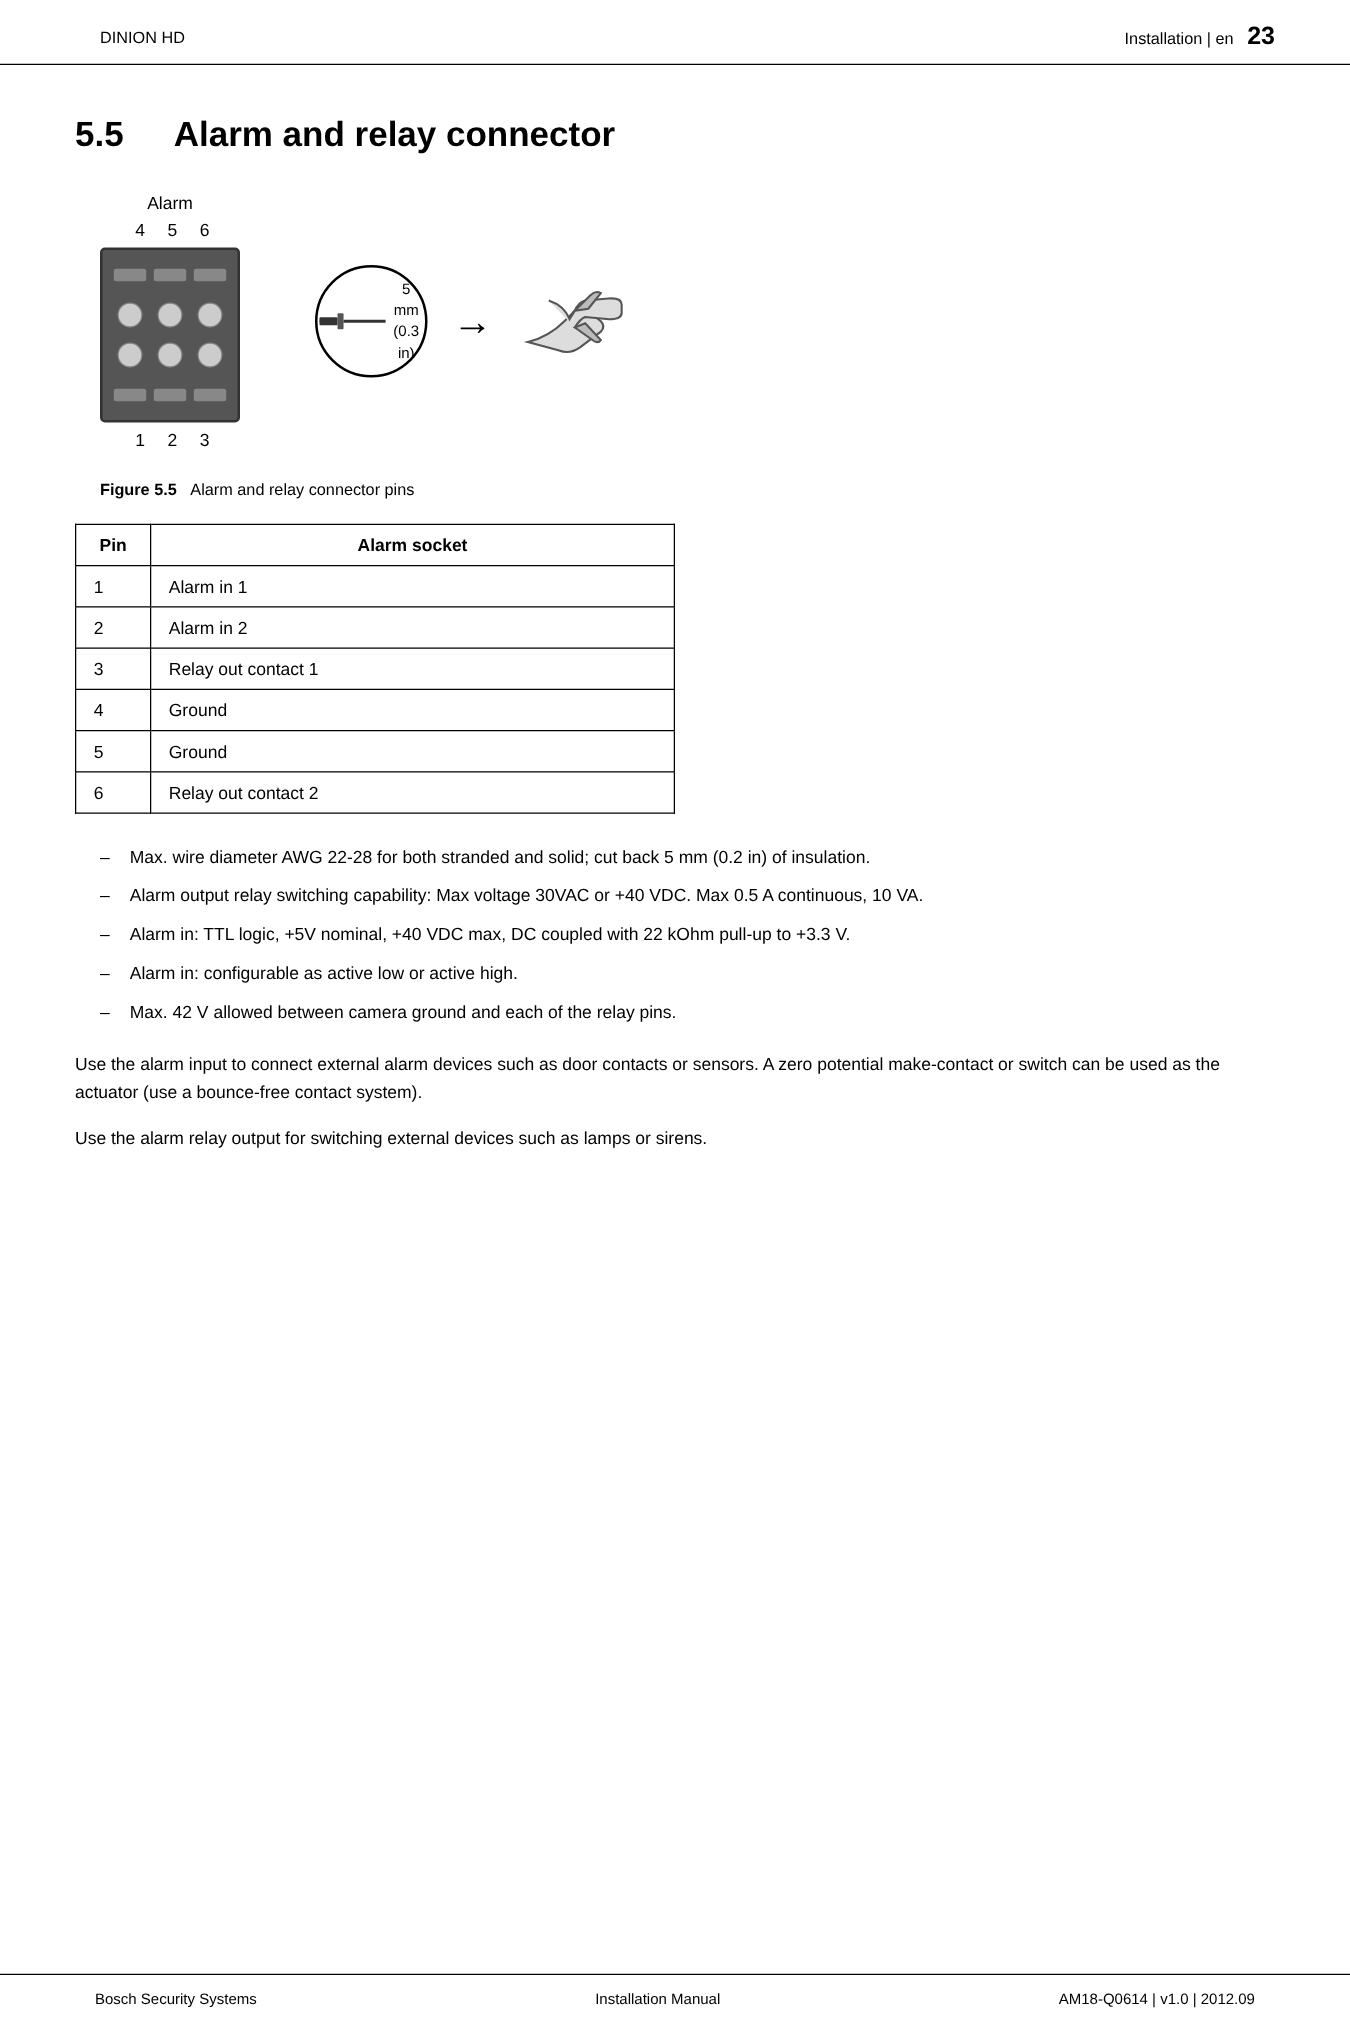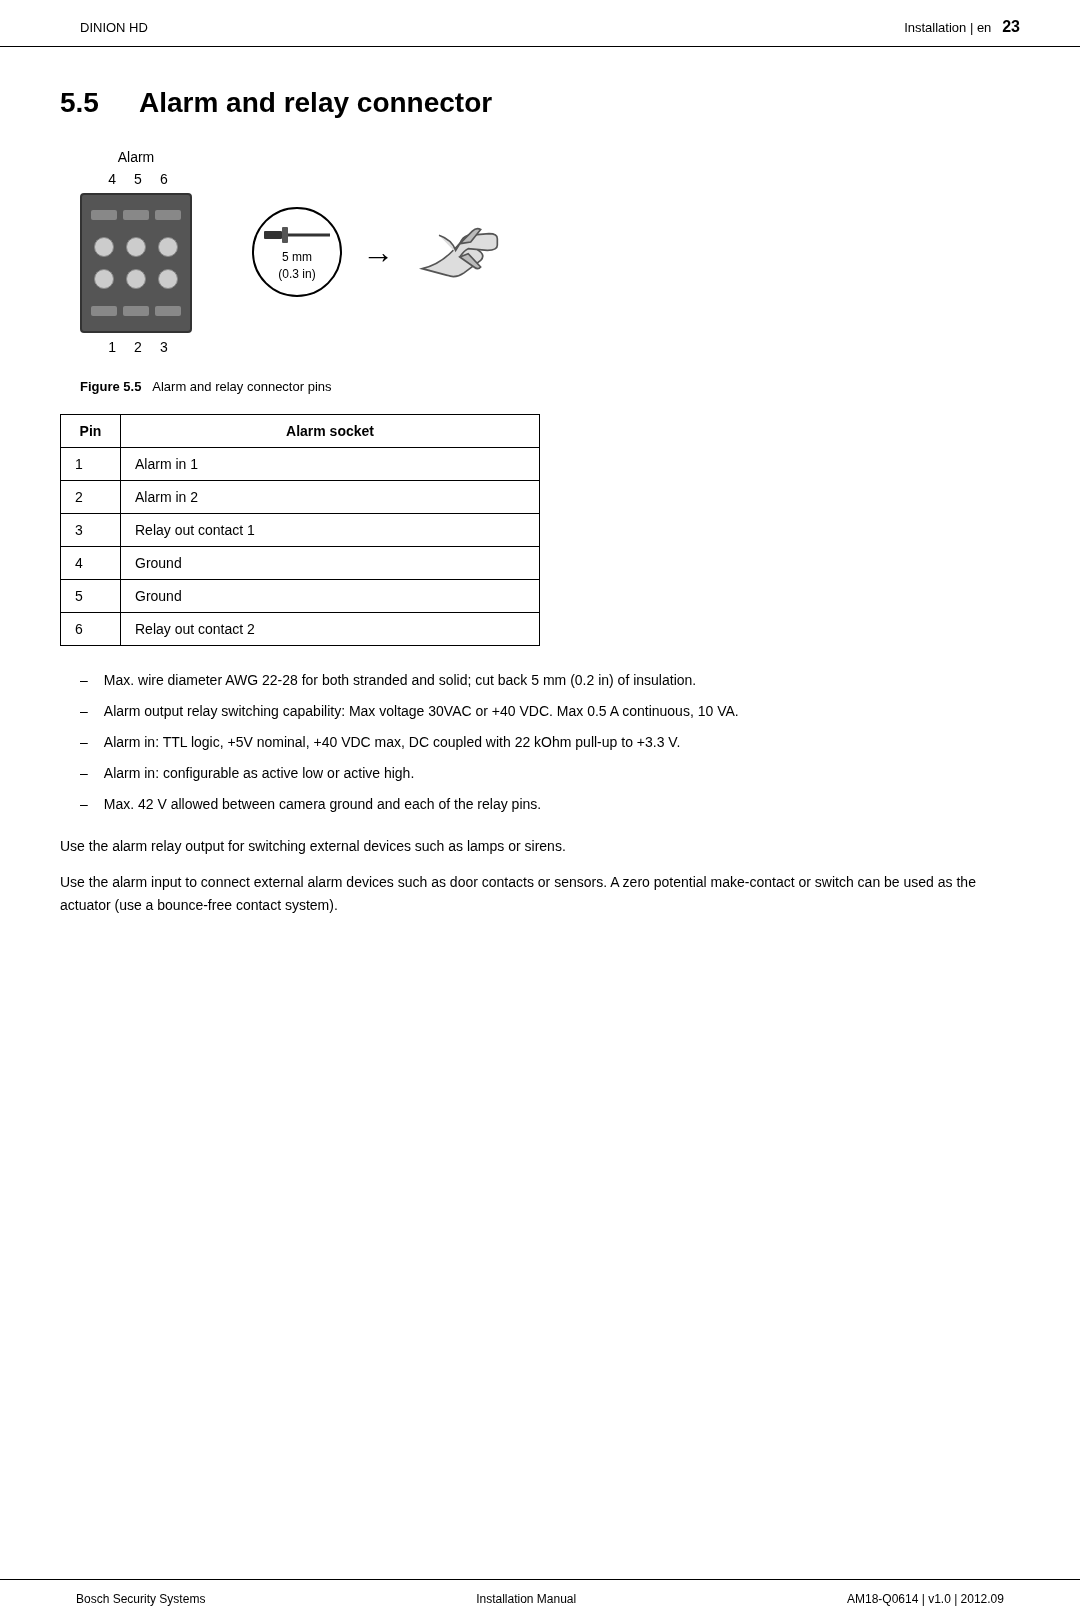--- a/index.html
+++ b/index.html
@@ -27,21 +27,21 @@
       display: flex;
       justify-content: space-between;
       align-items: center;
       padding: 18px 60px 10px 80px;
       border-bottom: 1px solid #000;
       font-size: 13px;
     }
 
     .page-number {
       font-weight: bold;
-      font-size: 16px;
+      font-size: 20px;
     }
 
     
     .content {
       padding: 40px 60px 40px 60px;
       flex: 1;
     }
 
     
     .section-heading {
@@ -125,21 +125,21 @@
       align-items: center;
       gap: 20px;
     }
 
     .wire-circle {
       width: 90px;
       height: 90px;
       border: 2px solid #000;
       border-radius: 50%;
       display: flex;
-      flex-direction: column;
+      flex-direction: row;
       align-items: center;
       justify-content: center;
       background: #fff;
     }
 
     .wire-measure-text {
       font-size: 12px;
       text-align: center;
       line-height: 1.4;
     }
@@ -378,22 +378,22 @@
           <span class="bullet-dash">–</span>
           <span class="bullet-text">Alarm in: configurable as active low or active high.</span>
         </li>
         <li>
           <span class="bullet-dash">–</span>
           <span class="bullet-text">Max. 42 V allowed between camera ground and each of the relay pins.</span>
         </li>
       </ul>
 
     <div id="paragraphs-container">
-    <p class="body-paragraph">Use the alarm relay output for switching external devices such as lamps or sirens.</p>
-        <p class="body-paragraph">Use the alarm input to connect external alarm devices such as door contacts or sensors. A zero potential make-contact or switch can be used as the actuator (use a bounce-free contact system).</p>
+    <p class="body-paragraph">Use the alarm input to connect external alarm devices such as door contacts or sensors. A zero potential make-contact or switch can be used as the actuator (use a bounce-free contact system).</p>
+        <p class="body-paragraph">Use the alarm relay output for switching external devices such as lamps or sirens.</p>
       </div>
 
   </div>
 
   <div class="page-footer">
     <span>Bosch Security Systems</span>
     <span>Installation Manual</span>
     <span>AM18-Q0614 | v1.0 | 2012.09</span>
   </div>
 

